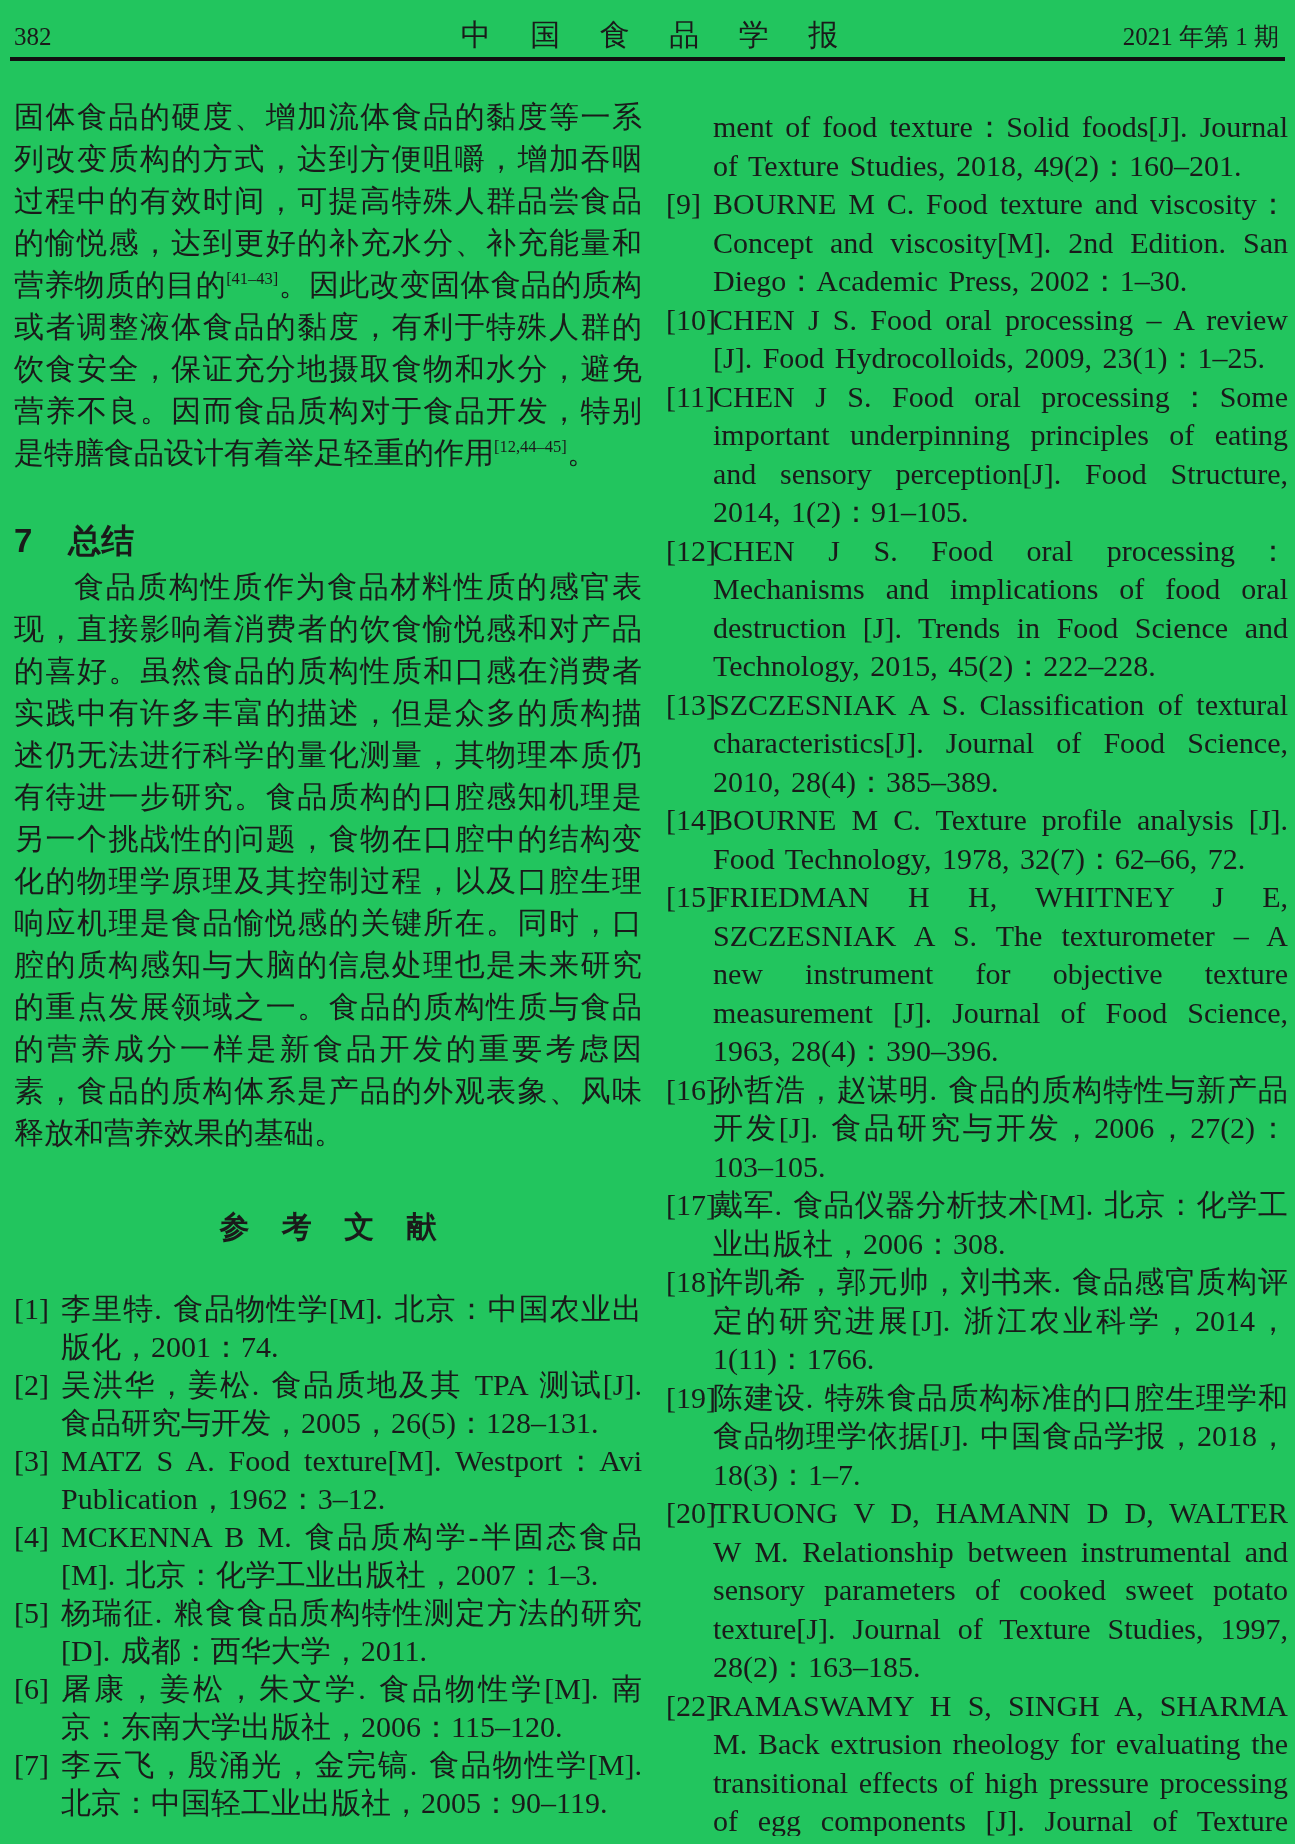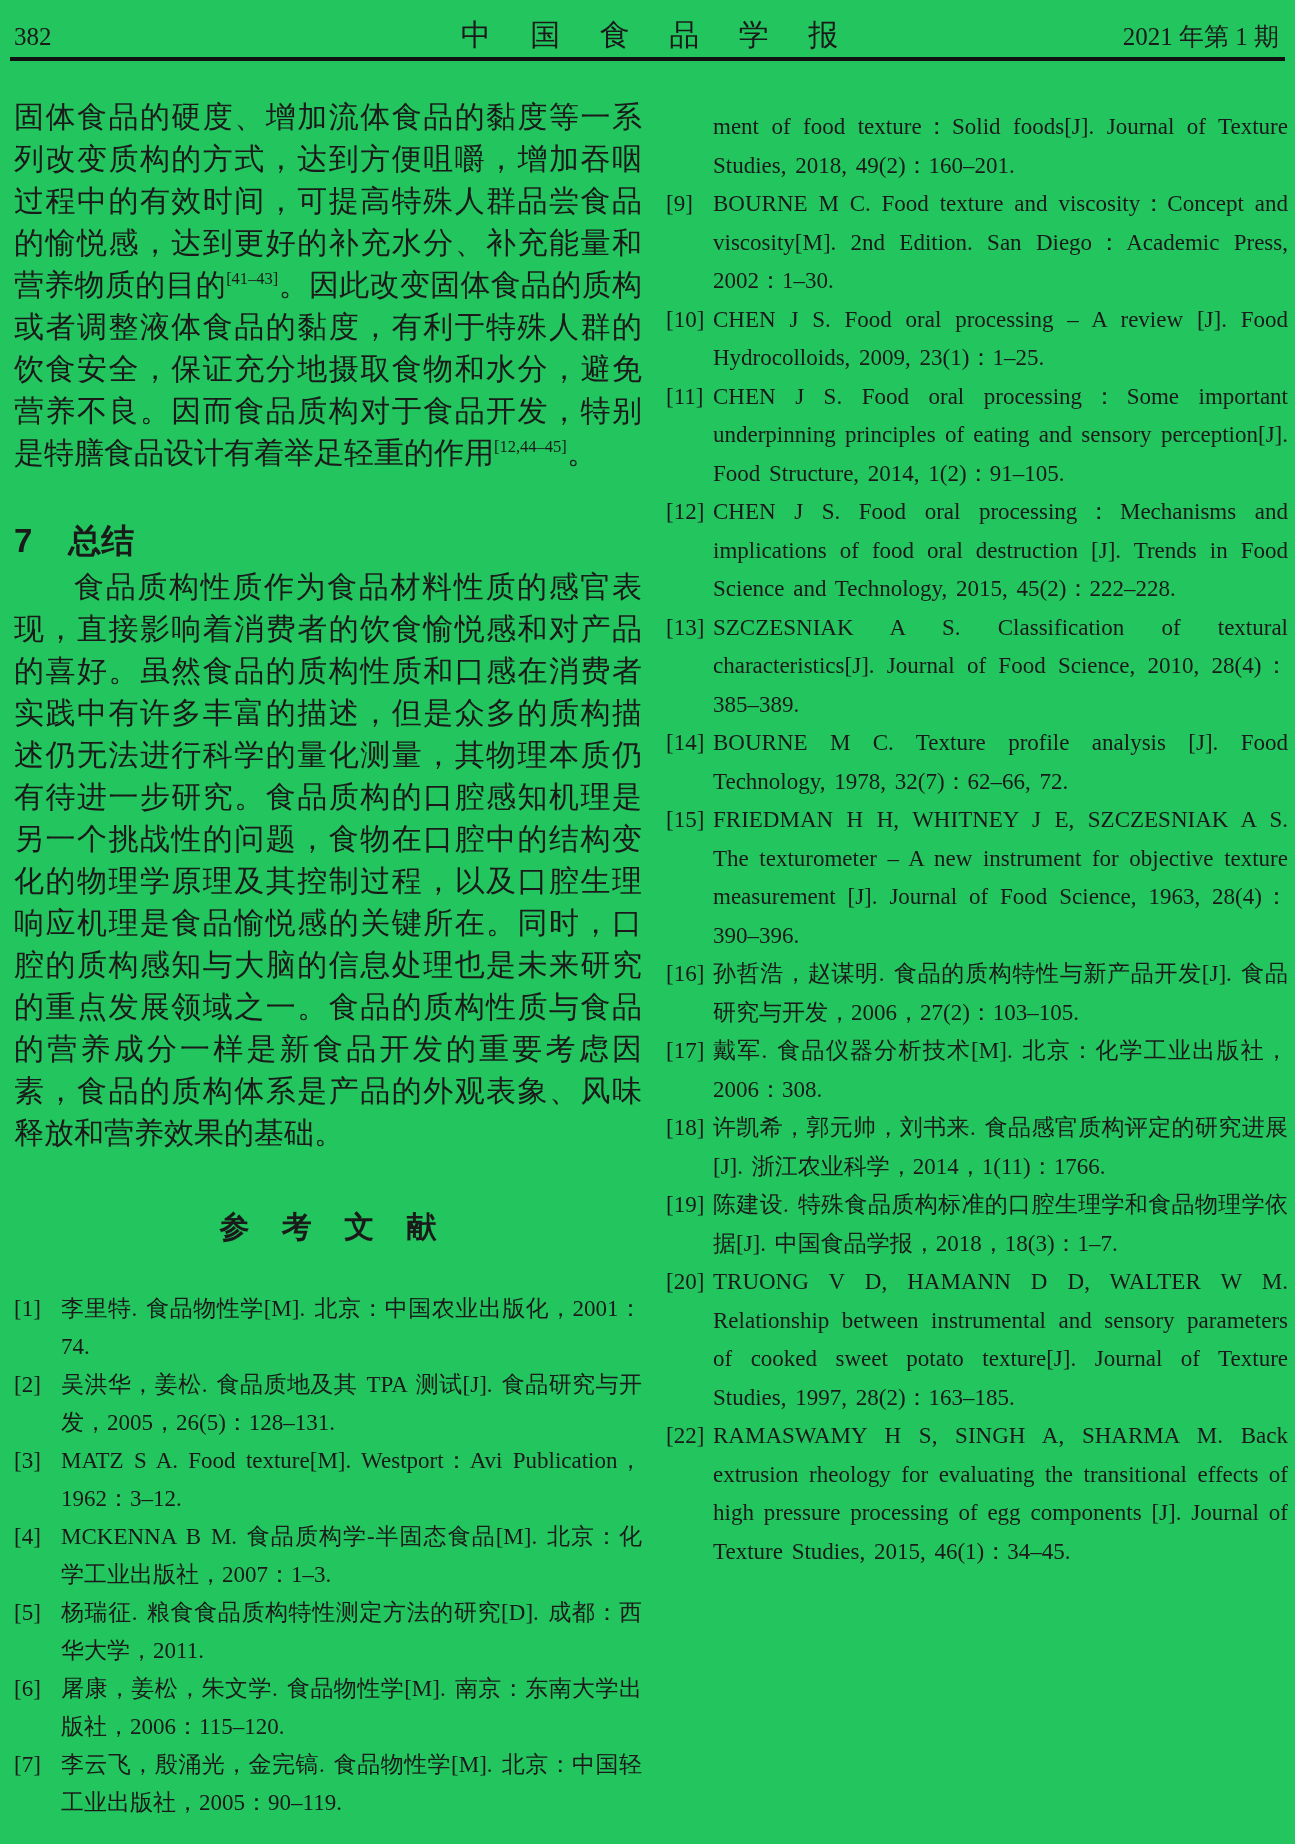--- a/index.html
+++ b/index.html
@@ -59,21 +59,21 @@
     font-weight:bold;
     text-align:center;
     font-size:30px; line-height:42px;
     word-spacing:24px;
     margin:52px 0 0 0;
   }
   .ref-list { margin-top:42px; }
   .ref-list.flush-top { margin-top:0; }
   .ref-row {
     display:flex;
-    font-size:23px; line-height:38.5px;
+    font-size:30px; line-height:38.5px;
   }
   .col-left .ref-row { line-height:38px; }
   .ref-num {
     flex:none; width:47px;
   }
   .ref-text {
     flex:1;
     text-align:justify;
     word-spacing:3px;
   }

